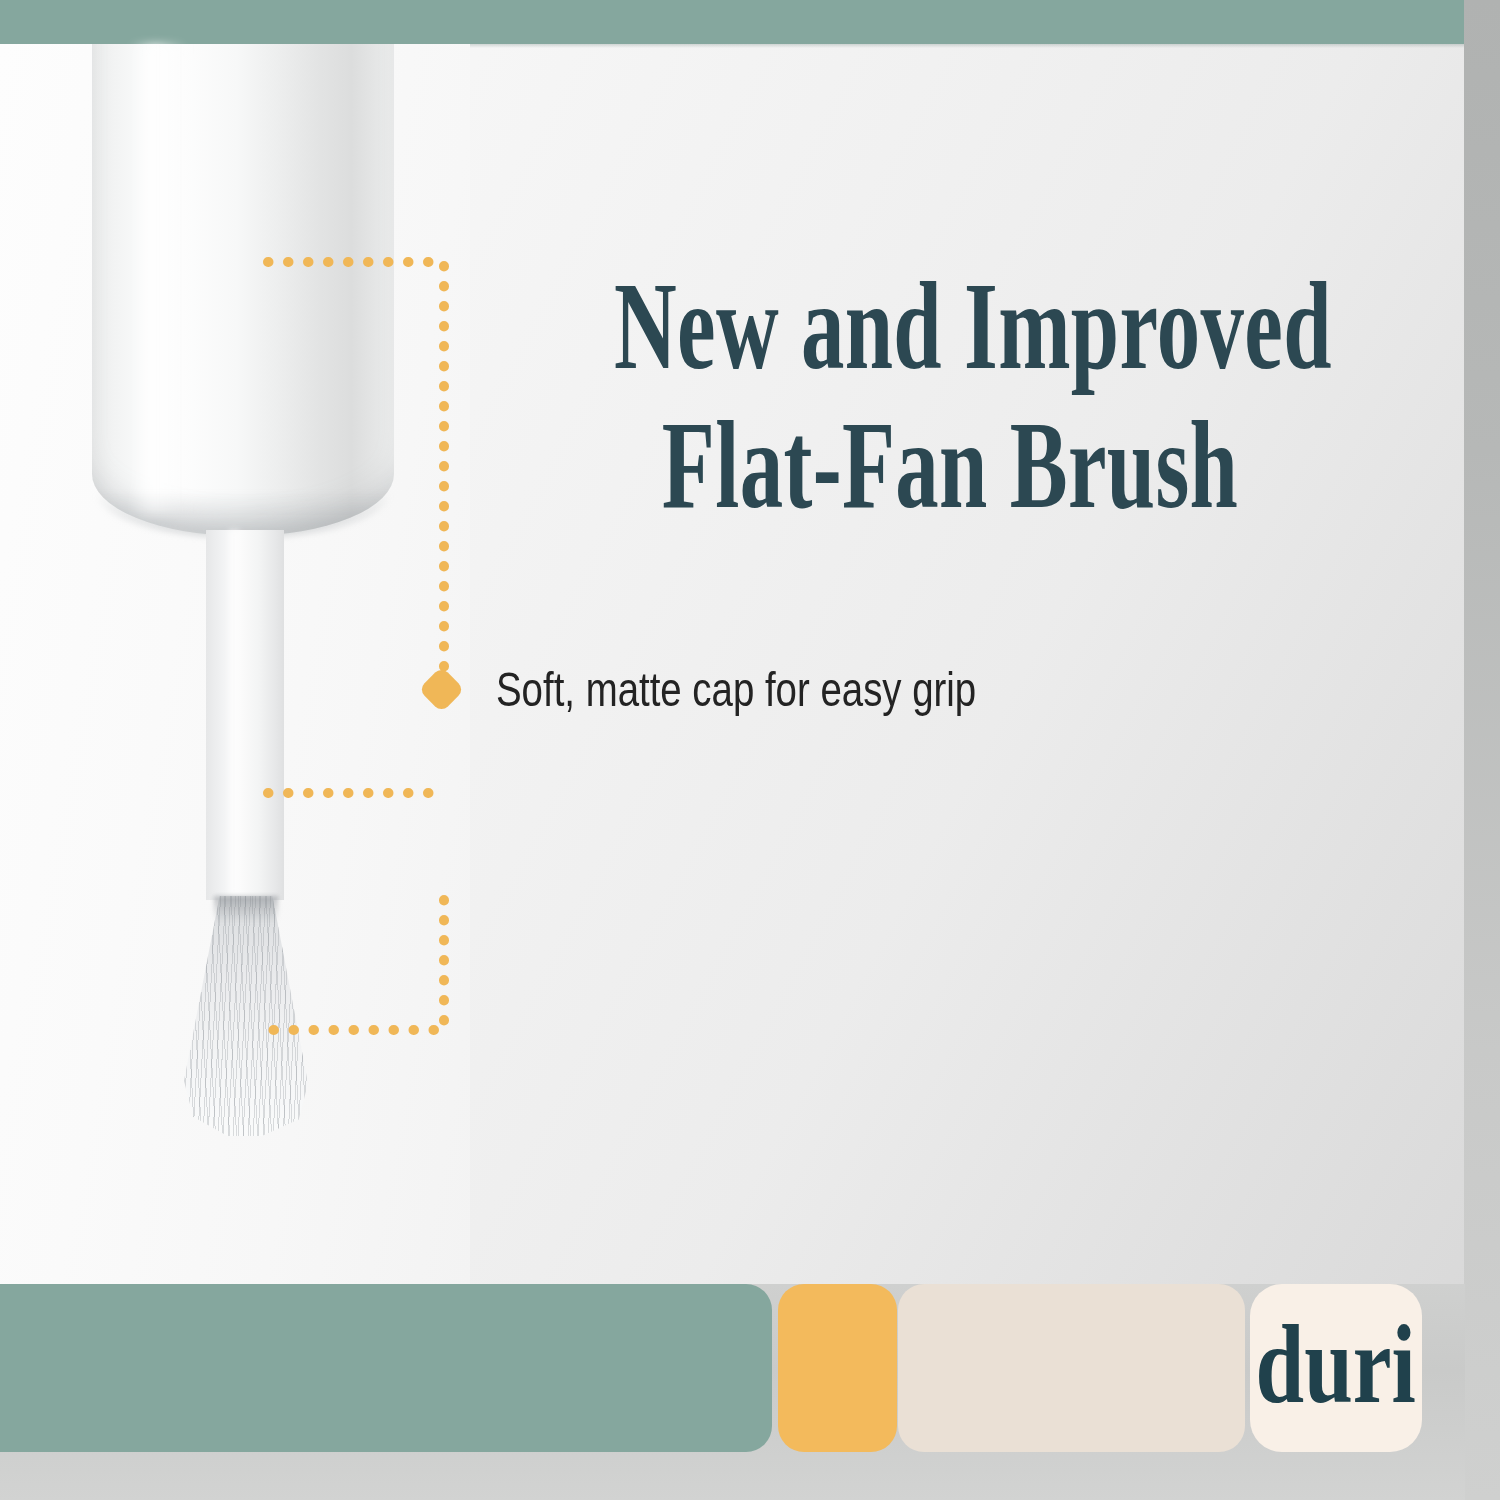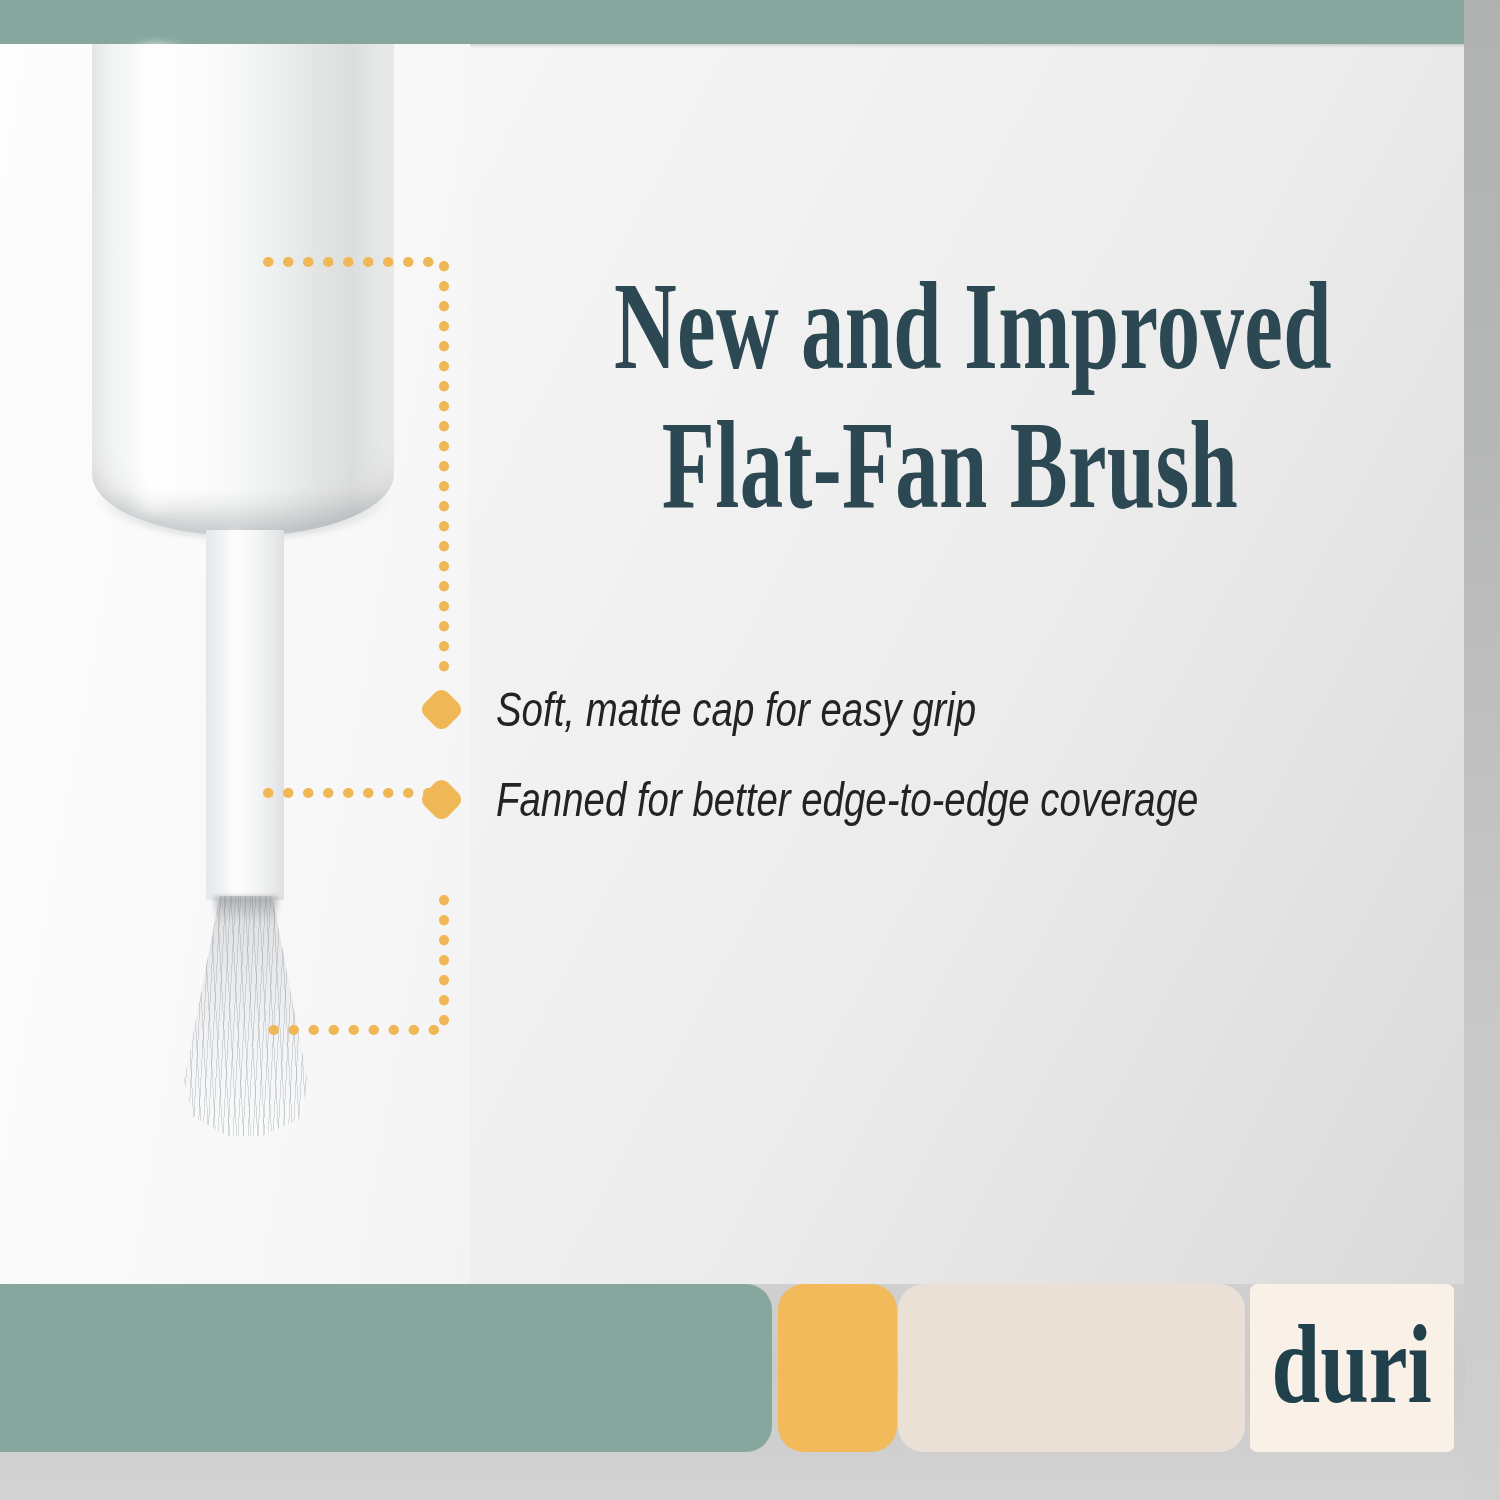--- a/index.html
+++ b/index.html
@@ -205,23 +205,22 @@
     letter-spacing: .5px;
     transform: scaleX(.70);
     transform-origin: 50% 0;
   }
   .headline .l1, .headline .l2 { display: block; white-space: nowrap; }
 
   
   .bullets {
     position: absolute;
     left: 418px;
-    top: 664px;
+    top: 644px;
     width: 1040px;
-    font-style: italic;
   }
   .bullet-row {
     position: relative;
     height: 90px;
     display: flex;
     align-items: center;
   }
   .diamond {
     position: relative;
     flex: 0 0 auto;
@@ -275,23 +274,23 @@
     border-radius: 26px;
   }
   .blk-beige {
     left: 898px;
     width: 347px;
     background: #eae0d5;
     border-radius: 26px;
   }
   .blk-cream {
     left: 1250px;
-    width: 204px;
+    width: 172px;
     background: #f9f0e7;
-    border-radius: 7px;
+    border-radius: 32px;
     display: flex;
     align-items: center;
     justify-content: center;
   }
   .logo {
     color: #20414c;
     font-family: "Liberation Serif", serif;
     font-weight: 700;
     font-size: 112px;
     line-height: 1;
@@ -342,24 +341,20 @@
   </div>
 
   <div class="bullets">
 
     <div class="bullet-row">
       <span class="diamond"></span>
       <span class="bullet-text">Soft, matte cap for easy grip</span>
     </div>
 
 
-    <div class="bullet-row">
-      <span class="diamond"></span>
-      <span class="bullet-text">Fanned for better edge-to-edge coverage</span>
-    </div>
 
   </div>
 
   <div class="footer">
     <div class="footer-bg"></div>
     <div class="blk blk-green"></div>
     <div class="blk blk-gold"></div>
     <div class="blk blk-beige"></div>
     <div class="blk blk-cream">
       <span class="logo">duri</span>

